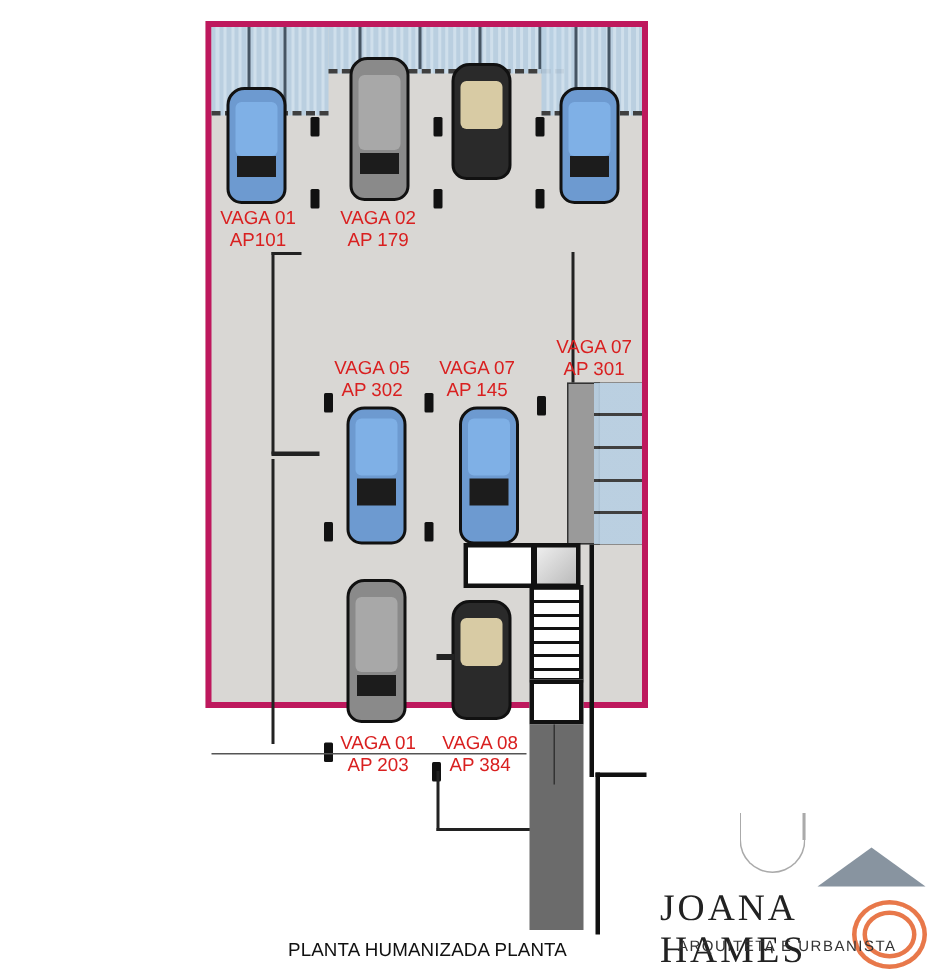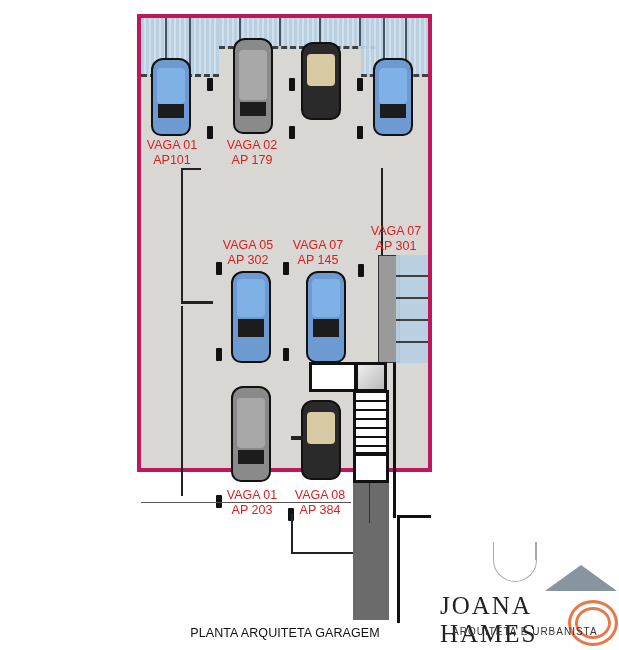--- a/index.html
+++ b/index.html
@@ -147,21 +147,21 @@
   <div class="label" style="left:76px;top:470px;">
       <div>VAGA 01</div>
       <div>AP 203</div>
     </div>
   <div class="label" style="left:144px;top:470px;">
       <div>VAGA 08</div>
       <div>AP 384</div>
     </div>
 </div>
 
-<div class="caption">PLANTA ARQUITETA GARAGEM</div>
+<div class="caption">PLANTA HUMANIZADA PLANTA</div>
 
 <div>
   <div class="logo-j"></div>
   <div class="logo-j-top"></div>
   <div class="logo-house"></div>
   <div class="logo-swirl"></div>
   <div class="logo-name">JOANA HAMES</div>
   <div class="logo-sub">ARQUITETA E URBANISTA</div>
 </div>
 

